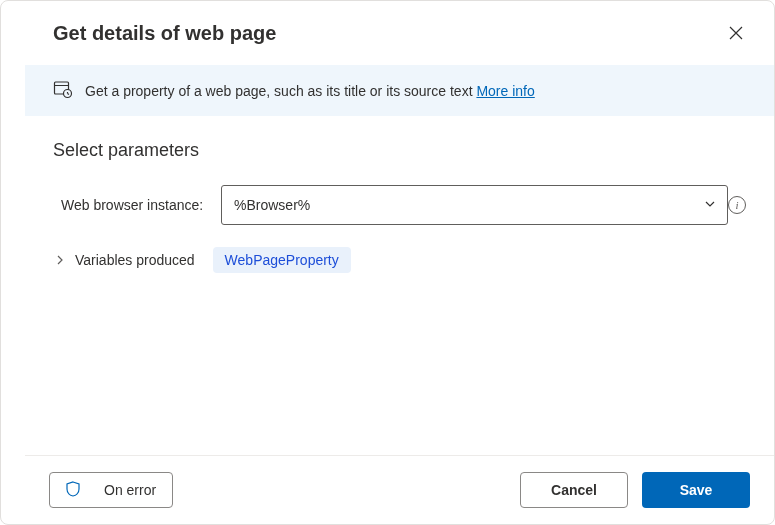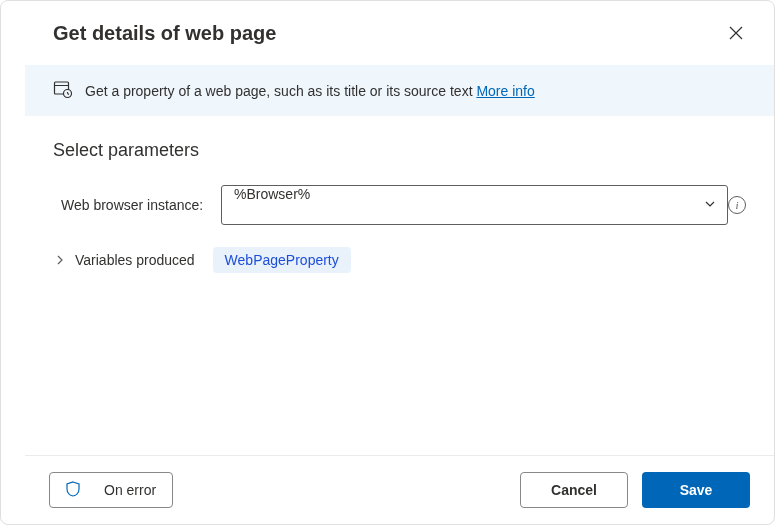--- a/index.html
+++ b/index.html
@@ -75,21 +75,21 @@
       flex: 1;
       position: relative;
     }
     .dropdown {
       width: 100%;
       height: 40px;
       border: 1px solid #605e5c;
       border-radius: 3px;
       padding: 0 40px 0 12px;
       display: flex;
-      align-items: flex-start;
+      align-items: center;
       background: #fff;
       cursor: pointer;
     }
     .dropdown .chevron {
       position: absolute;
       right: 12px;
       top: 50%;
       transform: translateY(-50%);
     }
     .info-icon {

